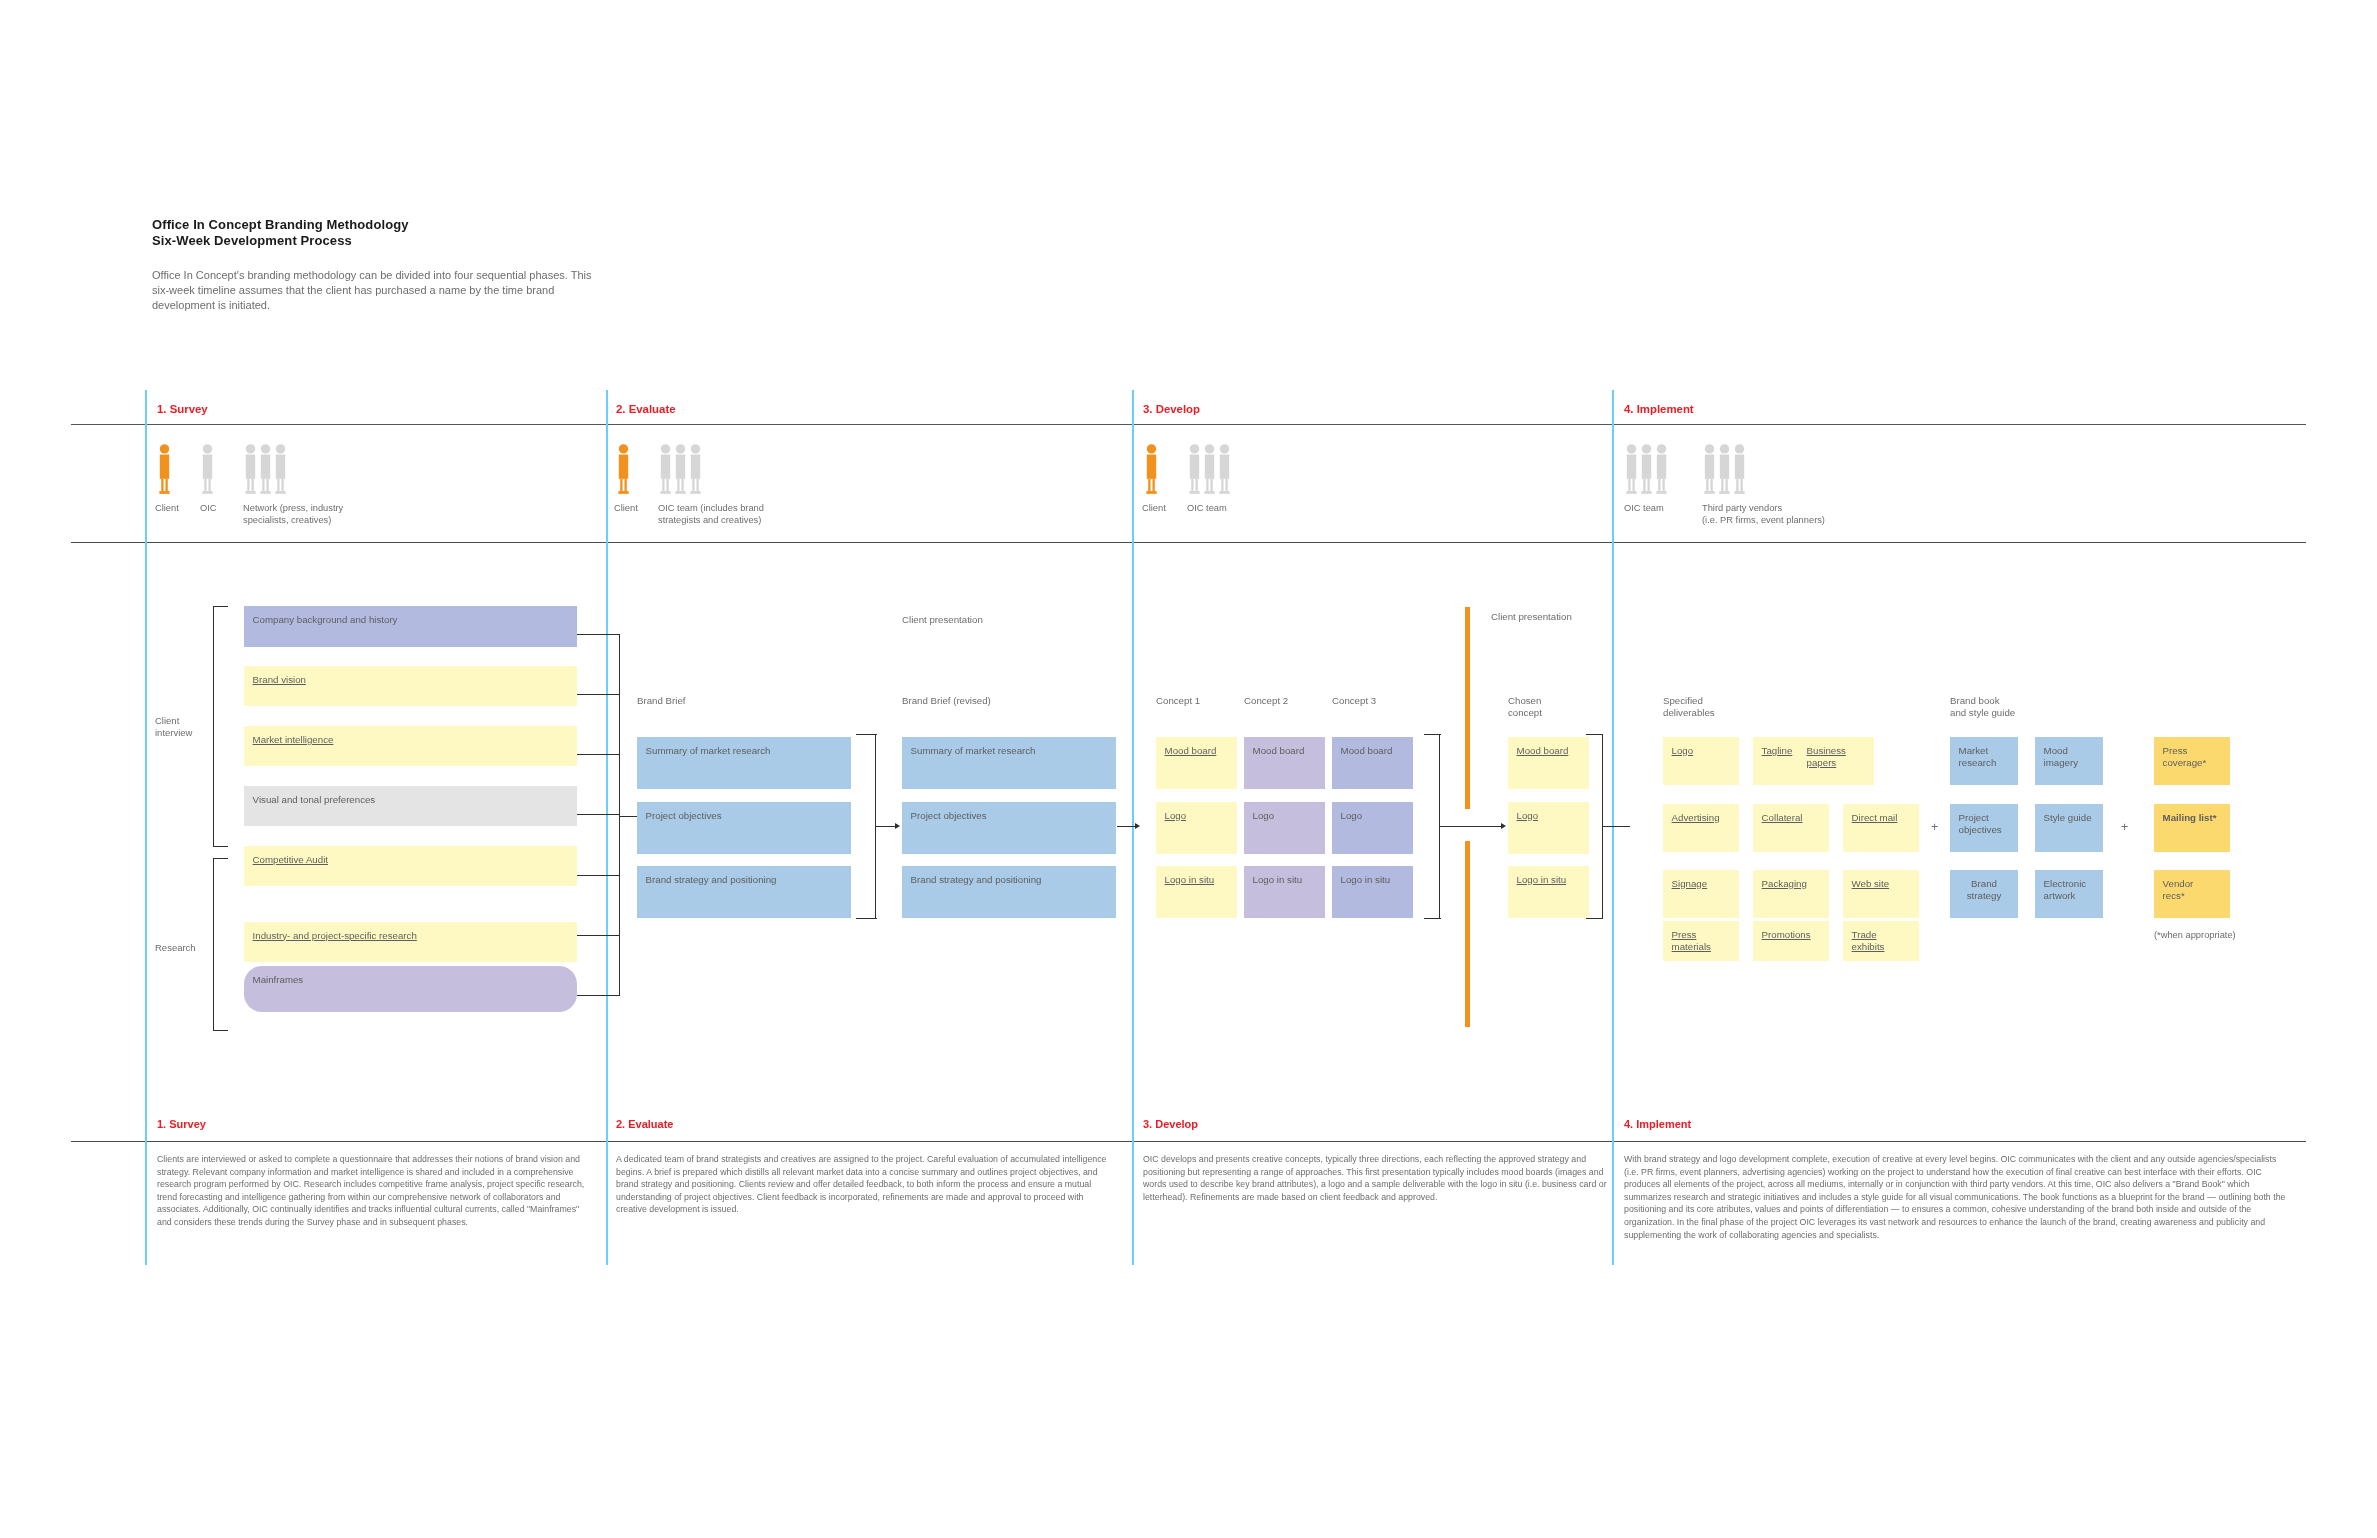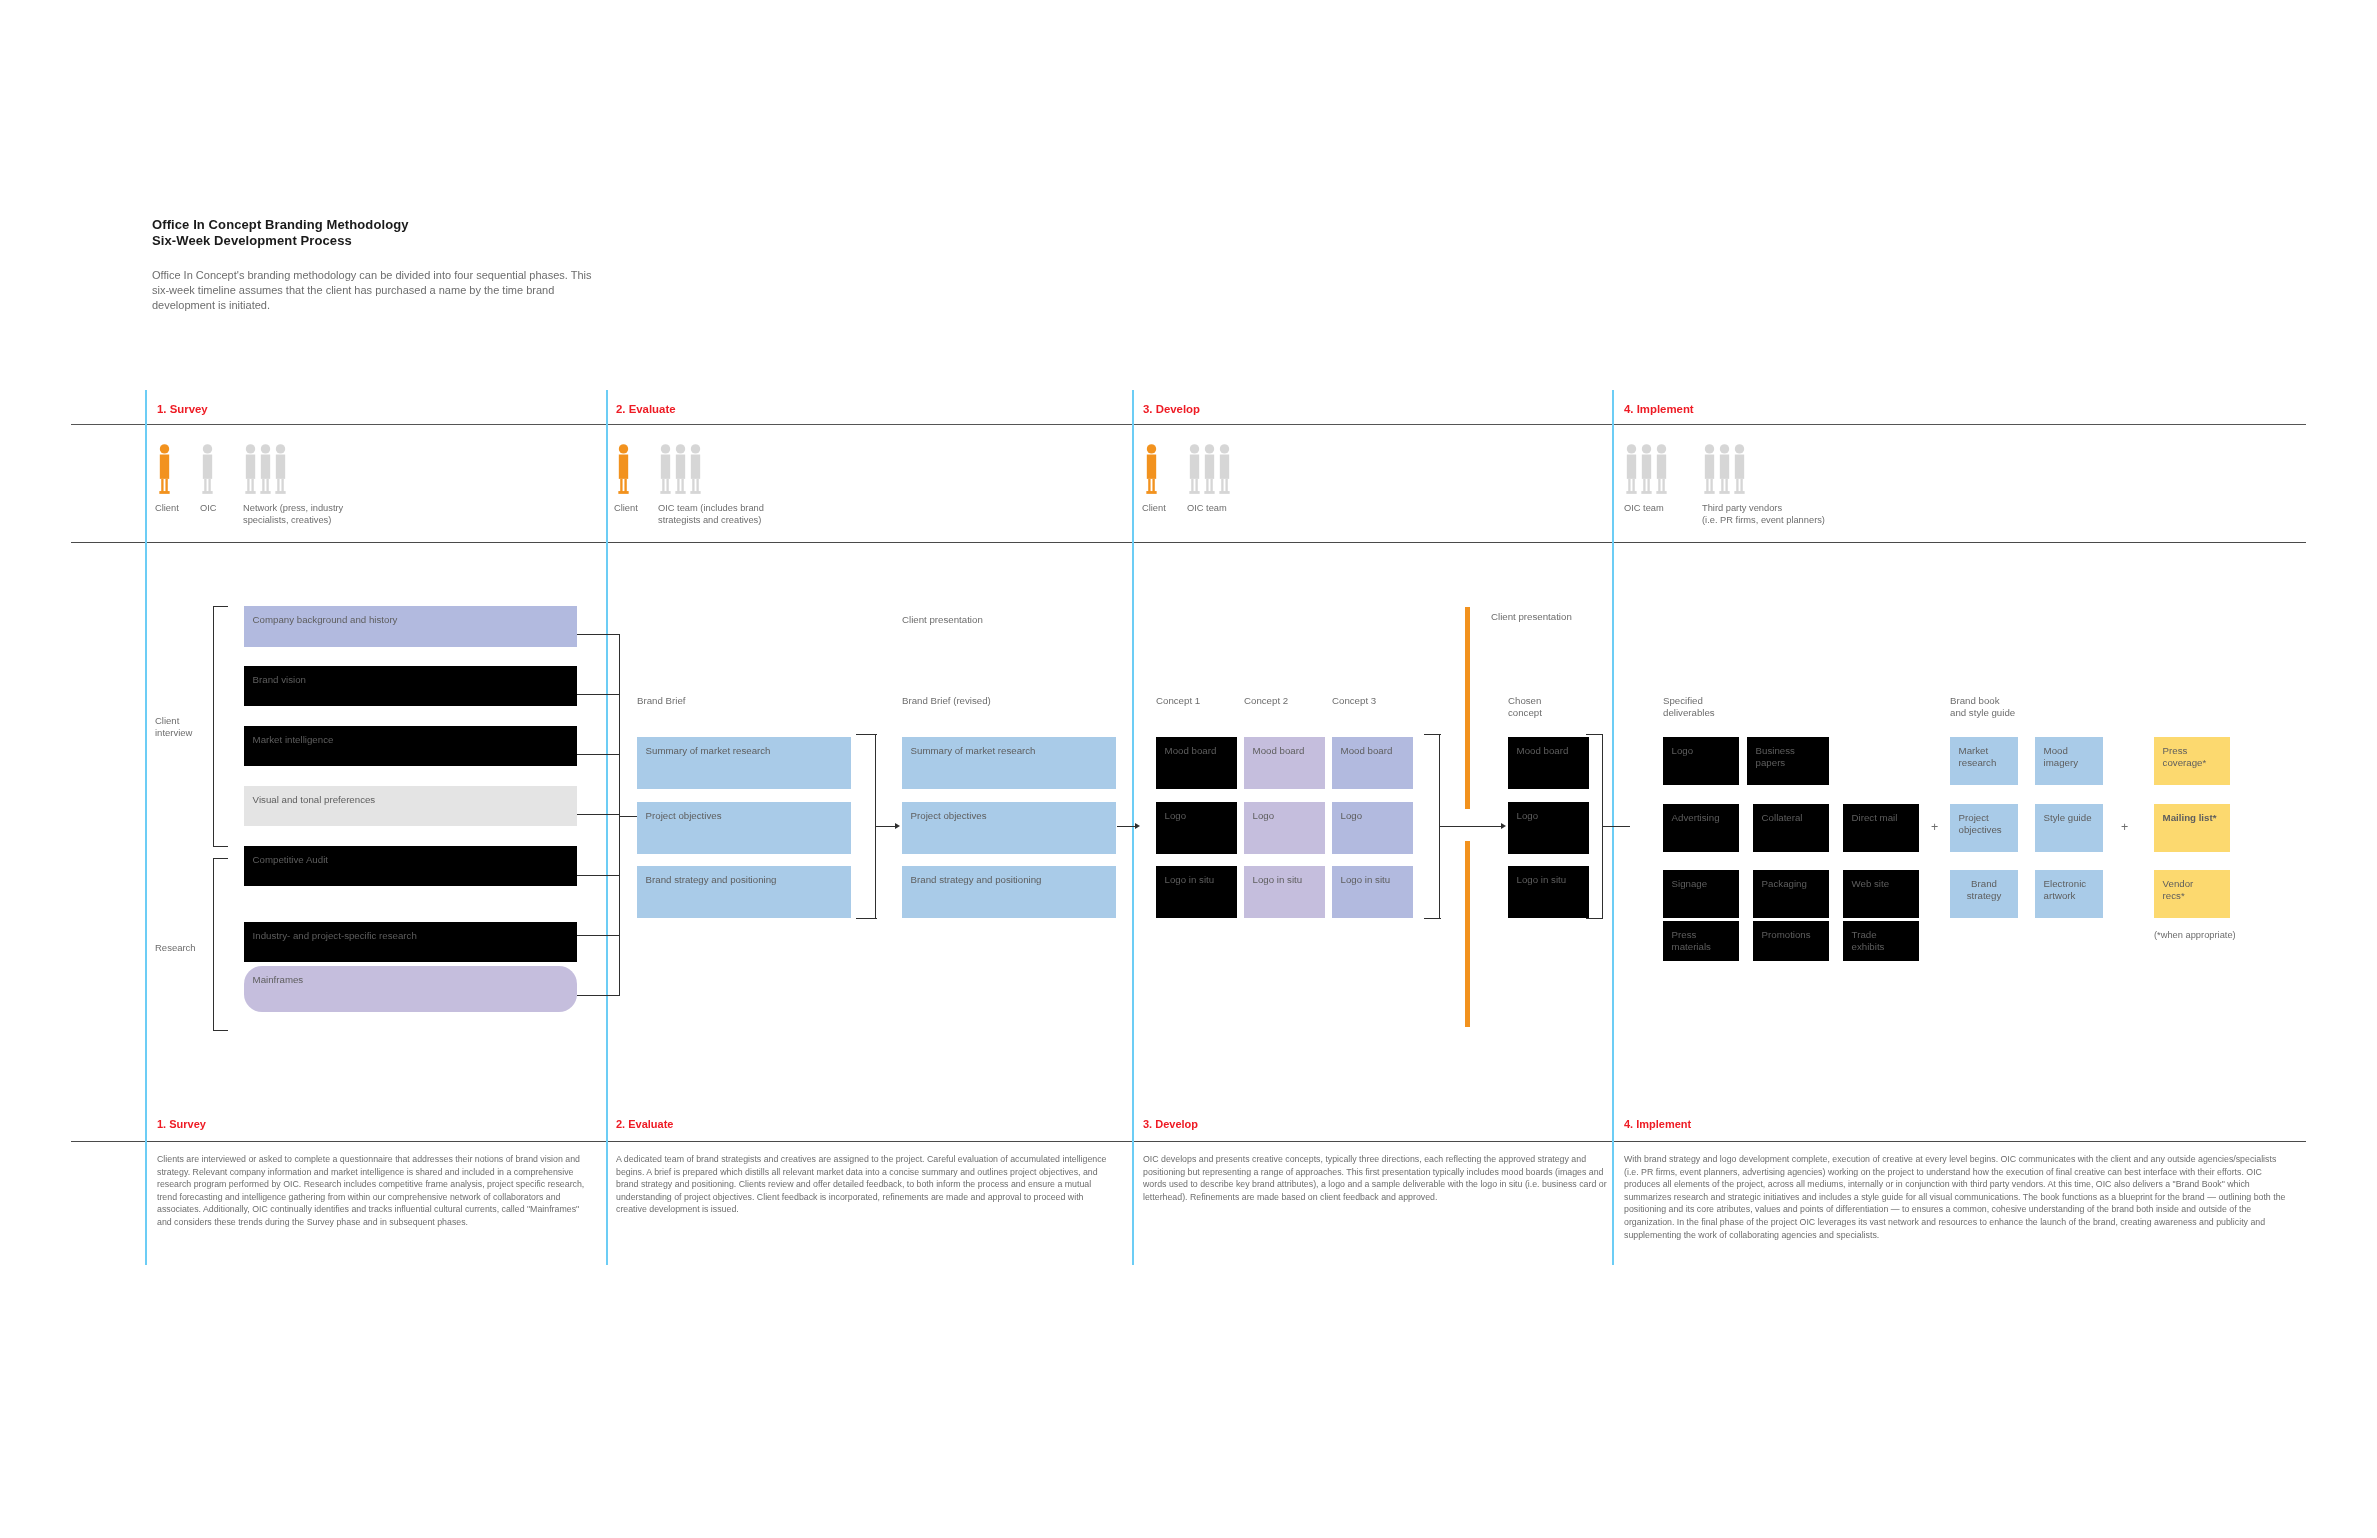--- a/index.html
+++ b/index.html
@@ -26,21 +26,21 @@
   
   .phase-head { position:absolute; font-size:11.4px; font-weight:bold; color:#ee1b24; }
   .people-row { position:absolute; }
   .role-label { position:absolute; font-size:9.3px; line-height:12.4px; color:#6d6d6d; }
 
   
   .grp-label { position:absolute; font-size:9.5px; line-height:12.4px; color:#6d6d6d; }
   .col-label { position:absolute; font-size:9.7px; line-height:12.4px; color:#6d6d6d; }
   .box { position:absolute; box-sizing:border-box; padding:7.6px 8.6px 0 8.6px;
          font-size:9.7px; line-height:12px; color:#5e5e5e; }
-  .c-teal   { background:#000000; }
+  .c-teal   { background:#fef9c3;text-decoration:underline; }
   .c-peri   { background:#b2badf; }
   .c-lav    { background:#c5bedd; }
   .c-gray   { background:#e4e4e4; }
   .c-blue   { background:#a9cbe8; }
   .c-yellow { background:#fcd96f; }
   .bline { position:absolute; background:#2f2f2f; }
   .stub  { position:absolute; background:#2f2f2f; height:1px; }
   .arrow-h { position:absolute; height:1px; background:#2f2f2f; }
   .arrow-head { position:absolute; width:0; height:0;
                 border-top:3.3px solid transparent; border-bottom:3.3px solid transparent;
@@ -304,21 +304,21 @@
   <div class="bline" style="left:1602px; top:734px; width:1.4px; height:185px;"></div>
   <div class="arrow-h" style="left:1603px; top:826px; width:27px;"></div>
 
   <div class="col-label" style="left:1663px; top:695px; width:114px; white-space:pre-line;">Specified
 deliverables</div>
   <div class="col-label" style="left:1950px; top:695px; width:133px; white-space:pre-line;">Brand book
 and style guide</div>
 
   <div class="box c-teal" style="left:1663px; top:737px; width:76px; height:48px;"><span style="white-space:pre-line;">Logo</span></div>
   <div class="box c-teal" style="left:1753px; top:737px; width:76px; height:48px;"><span style="white-space:pre-line;">Tagline</span></div>
-  <div class="box c-teal" style="left:1747px; top:737px; width:76px; height:48px;"><span style="white-space:pre-line;">Business
+  <div class="box c-teal" style="left:1798px; top:737px; width:76px; height:48px;"><span style="white-space:pre-line;">Business
 papers</span></div>
   <div class="box c-teal" style="left:1663px; top:804px; width:76px; height:48px;"><span style="white-space:pre-line;">Advertising</span></div>
   <div class="box c-teal" style="left:1753px; top:804px; width:76px; height:48px;"><span style="white-space:pre-line;">Collateral</span></div>
   <div class="box c-teal" style="left:1843px; top:804px; width:76px; height:48px;"><span style="white-space:pre-line;text-align:right;">Direct mail</span></div>
   <div class="box c-teal" style="left:1663px; top:870px; width:76px; height:48px;"><span style="white-space:pre-line;">Signage</span></div>
   <div class="box c-teal" style="left:1753px; top:870px; width:76px; height:48px;"><span style="white-space:pre-line;">Packaging</span></div>
   <div class="box c-teal" style="left:1843px; top:870px; width:76px; height:48px;"><span style="white-space:pre-line;">Web site</span></div>
   <div class="box c-teal" style="left:1663px; top:921px; width:76px; height:40px;"><span style="white-space:pre-line;">Press
 materials</span></div>
   <div class="box c-teal" style="left:1753px; top:921px; width:76px; height:40px;"><span style="white-space:pre-line;">Promotions</span></div>

